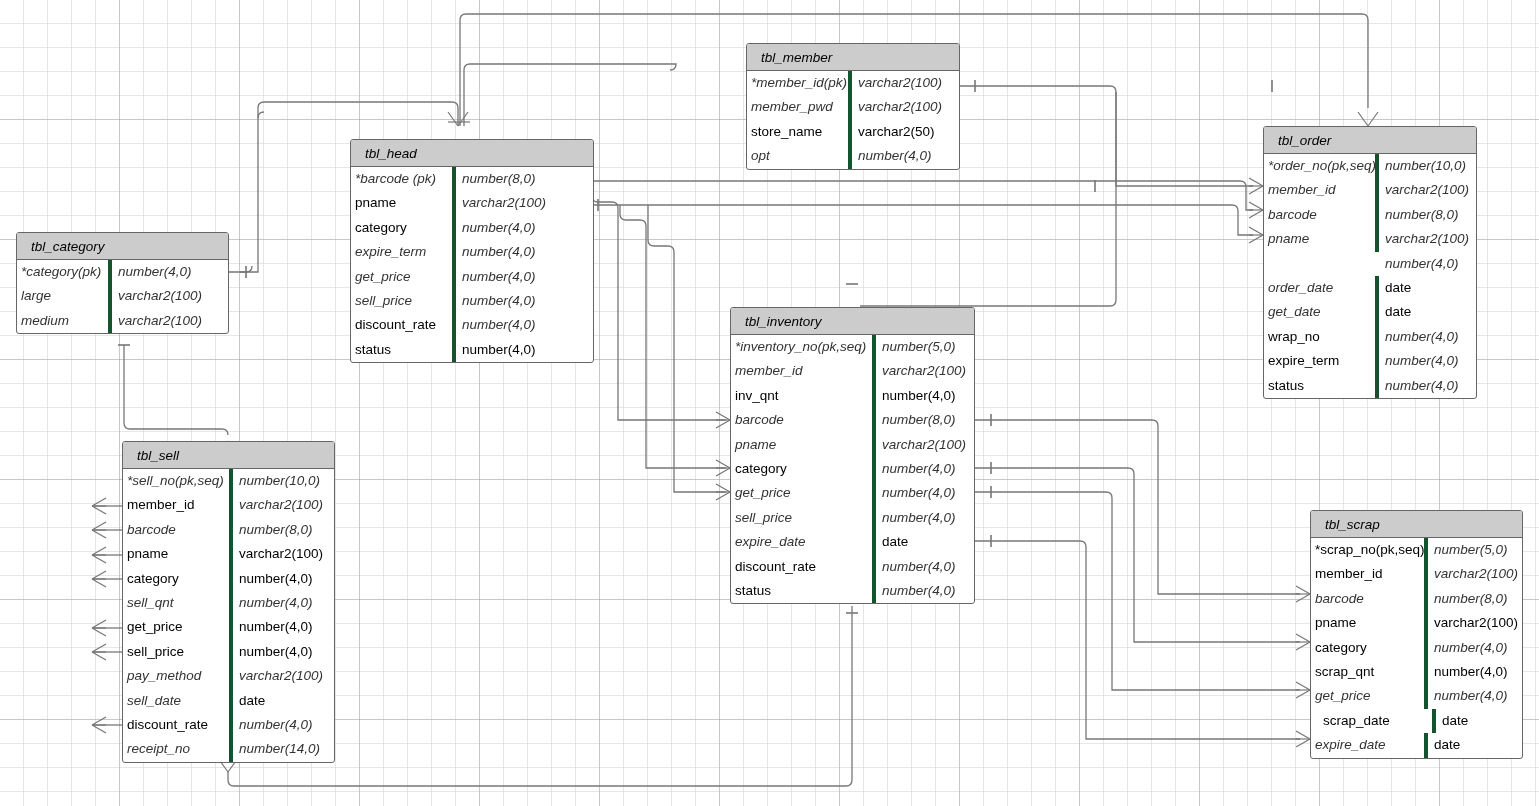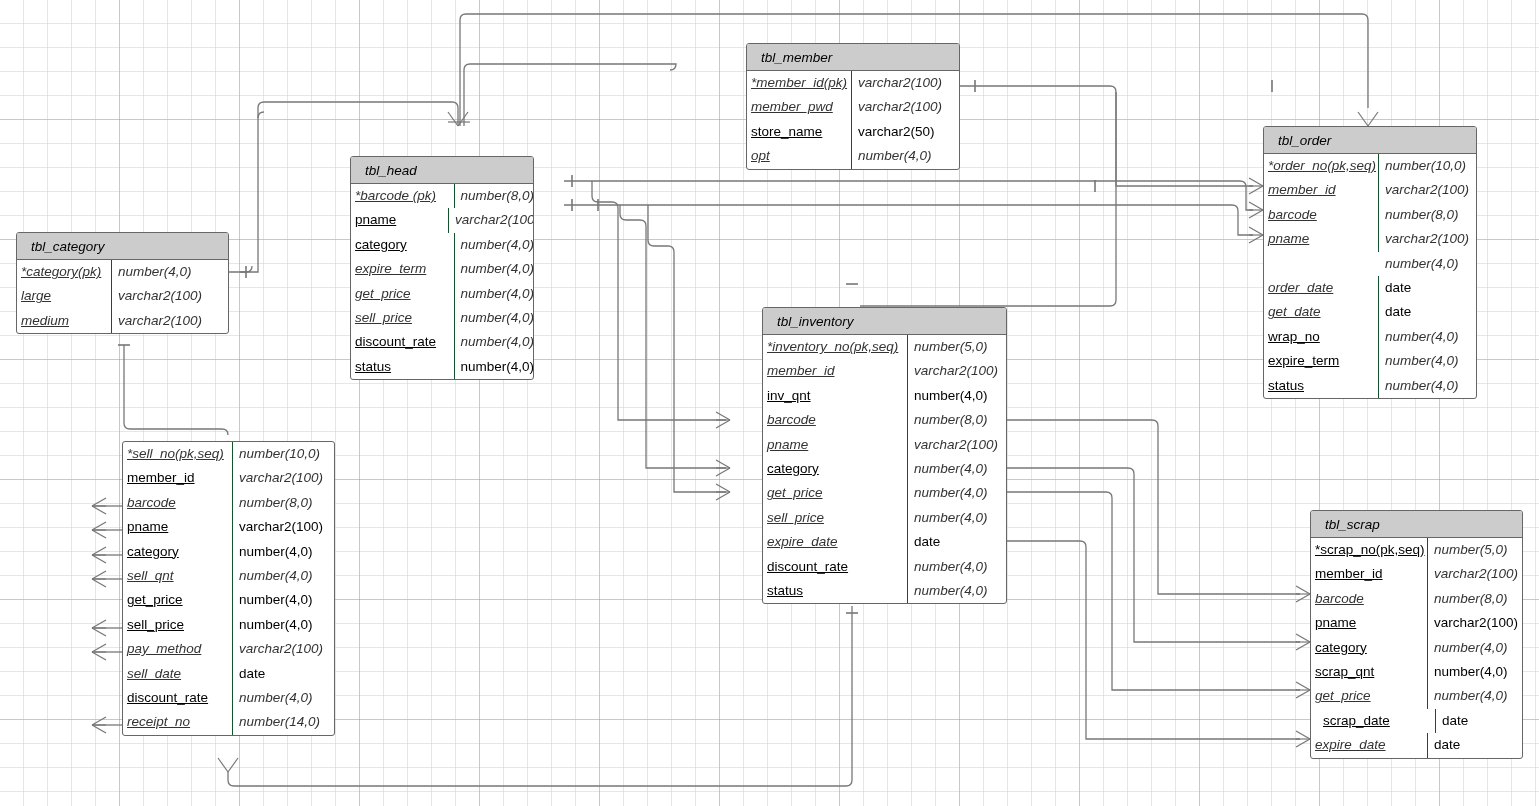--- a/index.html
+++ b/index.html
@@ -49,23 +49,22 @@
     display:flex;
     height:24.4px;
     line-height:24.4px;
     font-size:13.5px;
     color:#000;
     white-space:nowrap;
   }
   .cname{
     padding-left:4px;
     box-sizing:border-box;
-    border-right:1px solid #14532d;
+    border-right:4px solid #14532d;
     overflow:hidden;
-    text-decoration:underline;
   }
   .ctype{
     padding-left:6px;
     box-sizing:border-box;
     overflow:hidden;
     flex:1 1 auto;
   }
   .it{font-style:italic;color:#333;}
   .rg{font-style:normal;color:#000000;}
 </style>
@@ -228,21 +227,21 @@
           <div class="row">
             <div class="cname it" style="width: 95px;">large</div>
             <div class="ctype it">varchar2(100)</div>
           </div>
           <div class="row">
             <div class="cname it" style="width: 95px;">medium</div>
             <div class="ctype it">varchar2(100)</div>
           </div>
         </div>
       </div>
-      <div class="entity" style="left: 350px; top: 156px; width: 184px;">
+      <div class="entity" style="left: 350px; top: 139px; width: 244px;">
         <div class="entity-title">tbl_head</div>
         <div class="rows">
           <div class="row">
             <div class="cname it" style="width: 105px;">*barcode (pk)</div>
             <div class="ctype it">number(8,0)</div>
           </div>
           <div class="row">
             <div class="cname rg" style="width: 105px;">pname</div>
             <div class="ctype it">varchar2(100)</div>
           </div>
@@ -331,21 +330,21 @@
           <div class="row">
             <div class="cname rg" style="width: 115px;">expire_term</div>
             <div class="ctype it">number(4,0)</div>
           </div>
           <div class="row">
             <div class="cname rg" style="width: 115px;">status</div>
             <div class="ctype it">number(4,0)</div>
           </div>
         </div>
       </div>
-      <div class="entity" style="left: 730px; top: 307px; width: 245px; margin-left: 32px;">
+      <div class="entity" style="left: 730px; top: 307px; width: 245px;">
         <div class="entity-title">tbl_inventory</div>
         <div class="rows">
           <div class="row">
             <div class="cname it" style="width: 145px;">*inventory_no(pk,seq)</div>
             <div class="ctype it">number(5,0)</div>
           </div>
           <div class="row">
             <div class="cname it" style="width: 145px;">member_id</div>
             <div class="ctype it">varchar2(100)</div>
           </div>
@@ -381,20 +380,21 @@
             <div class="cname rg" style="width: 145px;">discount_rate</div>
             <div class="ctype it">number(4,0)</div>
           </div>
           <div class="row">
             <div class="cname rg" style="width: 145px;">status</div>
             <div class="ctype it">number(4,0)</div>
           </div>
         </div>
       </div>
       <div class="entity" style="left: 122px; top: 441px; width: 213px;">
+        <div class="entity-title">tbl_sell</div>
         <div class="rows">
           <div class="row">
             <div class="cname it" style="width: 110px;">*sell_no(pk,seq)</div>
             <div class="ctype it">number(10,0)</div>
           </div>
           <div class="row">
             <div class="cname rg" style="width: 110px;">member_id</div>
             <div class="ctype it">varchar2(100)</div>
           </div>
           <div class="row">

